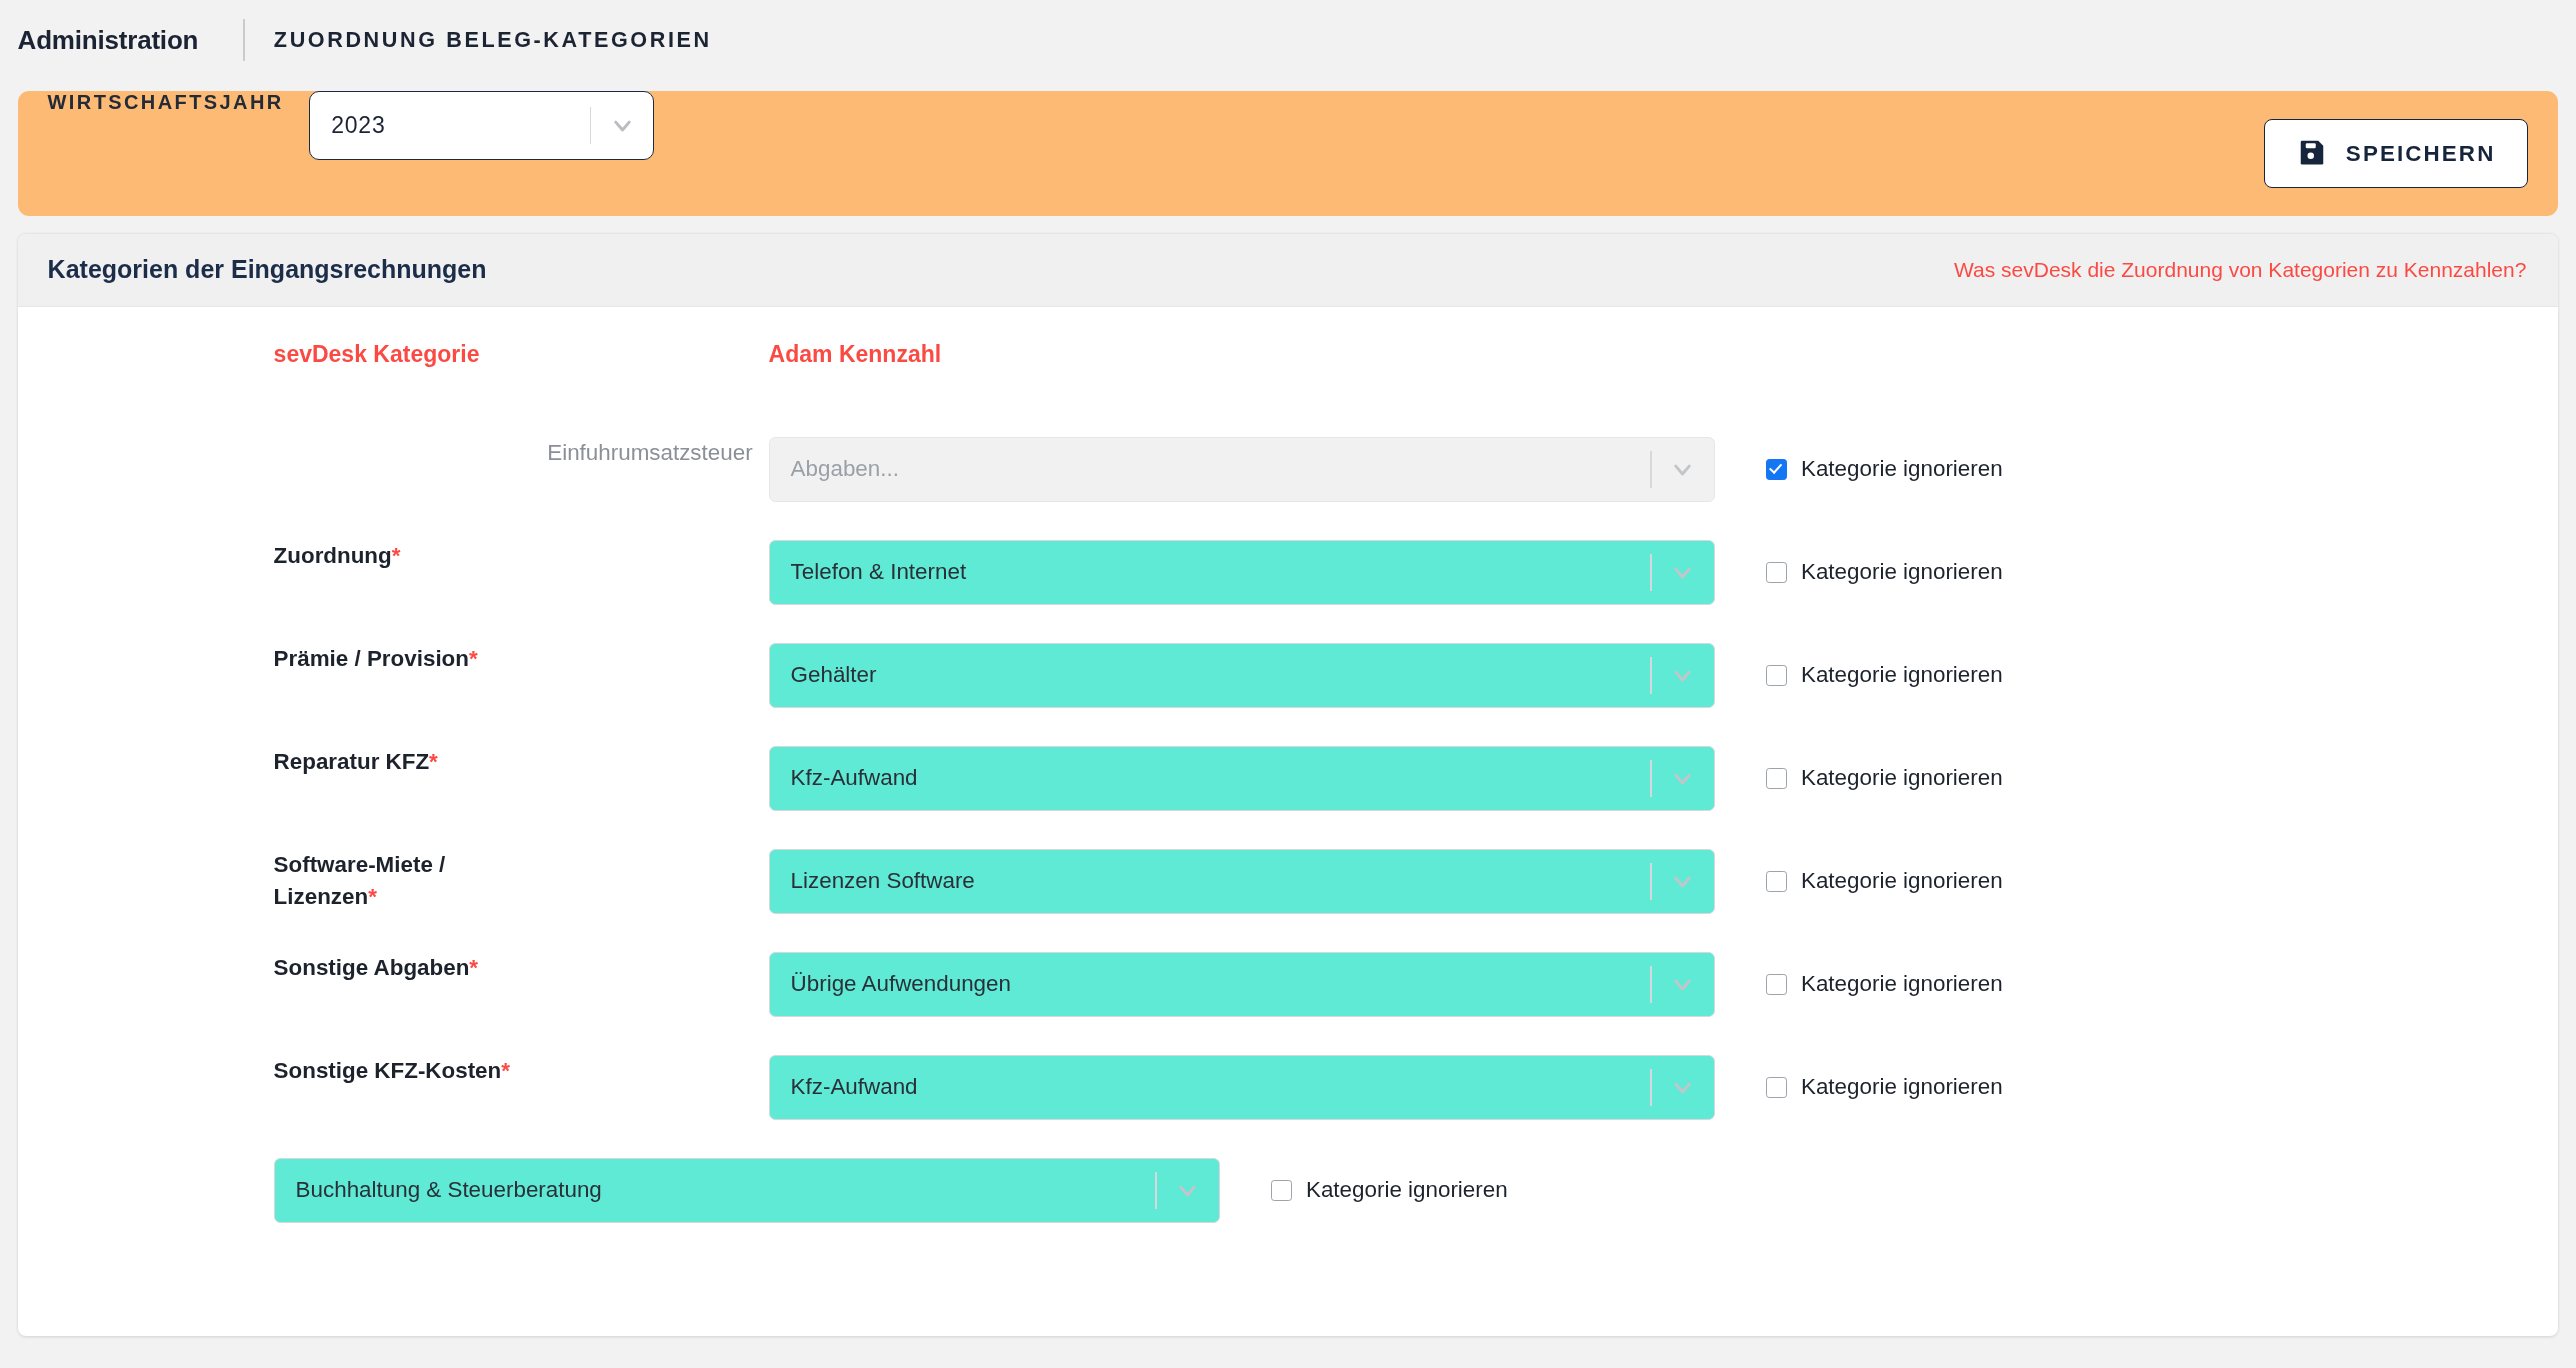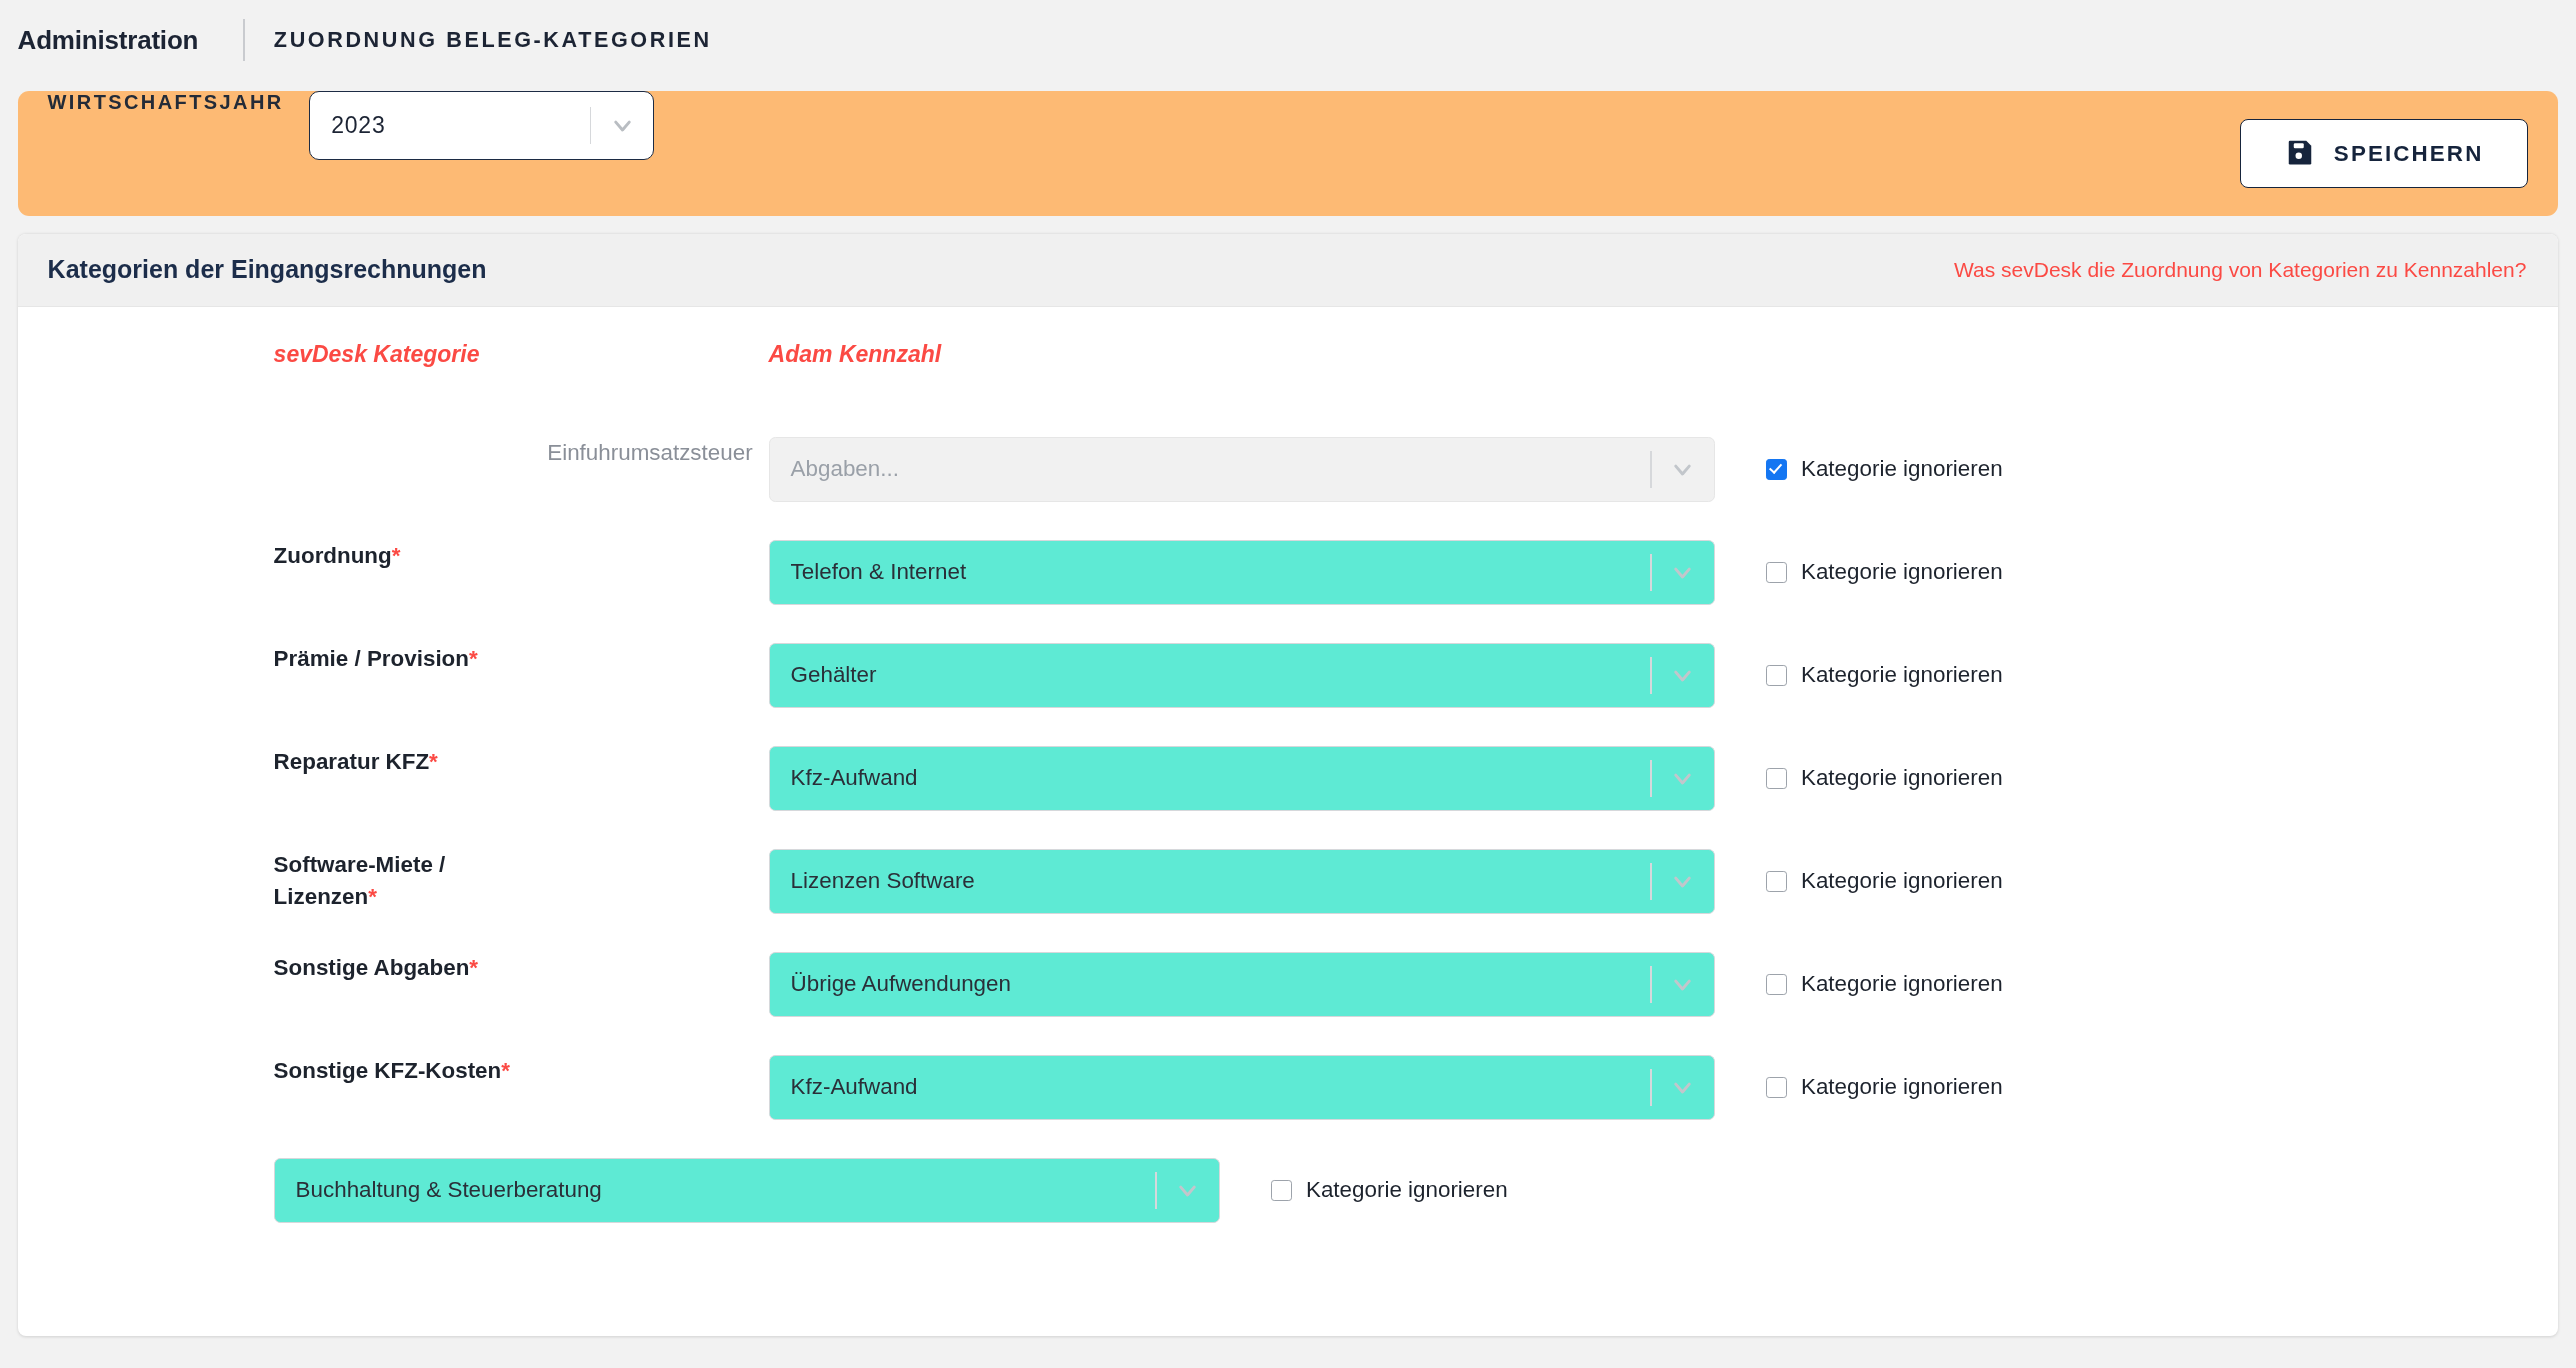--- a/index.html
+++ b/index.html
@@ -90,21 +90,21 @@
     align-items: center;
     justify-content: center;
   }
   .chev svg { display:block; }
 
   .save-btn {
     position: absolute;
     right: 30px;
     top: 28px;
     height: 69px;
-    padding: 0 44px;
+    padding: 0 32px;
     background: #ffffff;
     border: 1.6px solid #16243c;
     border-radius: 8px;
     display: flex;
     align-items: center;
     gap: 19px;
     box-sizing: border-box;
     cursor: pointer;
   }
   .save-btn .label {
@@ -165,21 +165,21 @@
   .col-select {
     width: 946px;
     flex: none;
   }
   .col-check {
     flex: 1;
     padding-left: 51px;
     box-sizing: border-box;
   }
 
-  .head-row { margin-bottom: 34px; font-style: italic; }
+  .head-row { margin-bottom: 34px; }
   .head-text {
     font-size: 23px;
     font-weight: bold;
     color: #fb4a44;
   }
 
   .label-text {
     font-size: 22.4px;
     font-weight: bold;
     color: #1d232d;

